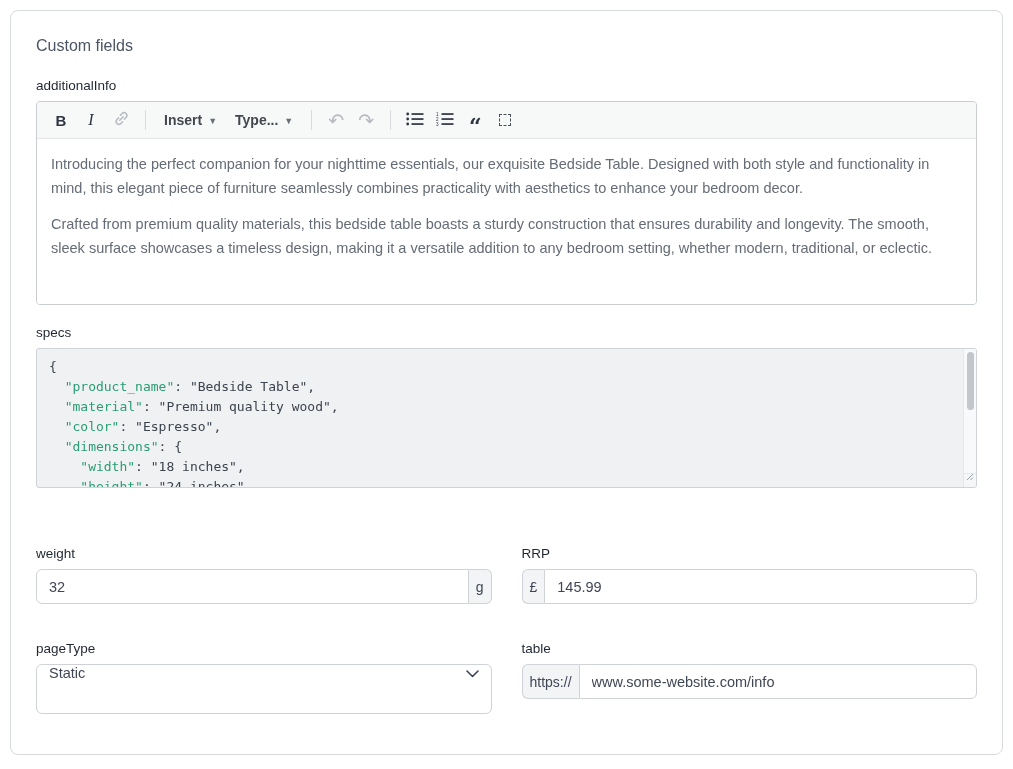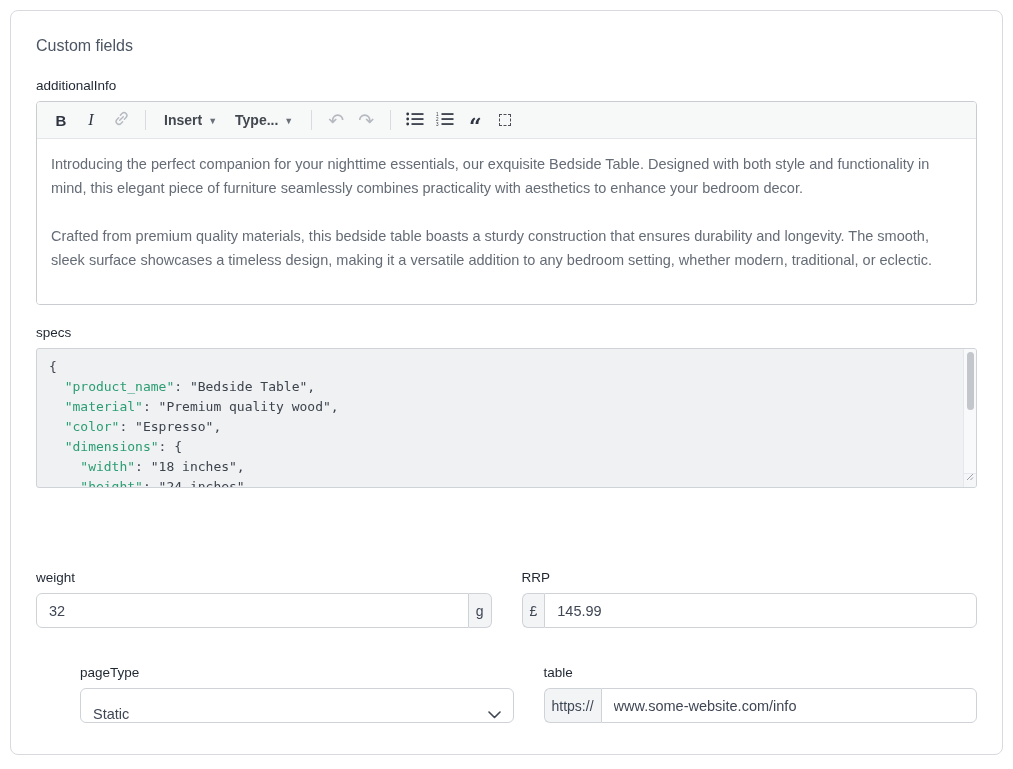--- a/index.html
+++ b/index.html
@@ -85,21 +85,21 @@
     border: 1.5px dashed #4a4f55;
   }
   .rte-content {
     padding: 13px 14px 16px 14px;
     min-height: 165px;
     font-size: 14.5px;
     line-height: 24px;
     color: #656c76;
     background: #fff;
   }
-  .rte-content p { margin-bottom: 24px; }
+  .rte-content p { margin-bottom: 12px; }
   .rte-content p:last-child { margin-bottom: 11px; }
 
   
   .specs-field { margin-top: 20px; }
   .code-editor {
     position: relative;
     height: 140px;
     background: #eff1f2;
     border: 1px solid #cfd3d8;
     border-radius: 3px;
@@ -140,22 +140,22 @@
     display: flex; align-items: flex-end; justify-content: flex-end;
     padding: 2px;
   }
 
   
   .grid-row {
     display: grid;
     grid-template-columns: 1fr 1fr;
     column-gap: 30px;
   }
-  .row-1 { margin-top: 82px; }
-  .row-2 { margin-top: 37px; margin-left: 44px; }
+  .row-1 { margin-top: 58px; }
+  .row-2 { margin-top: 37px; }
   .input-group { display: flex; width: 100%; align-items: flex-end; }
   .text-input {
     flex: 1 1 auto;
     min-width: 0;
     height: 35px;
     border: 1px solid #cfd3d8;
     border-radius: 6px;
     padding: 0 12px;
     font-size: 14.5px;
     color: #3f4654;
@@ -177,25 +177,25 @@
     border-left: none;
     border-radius: 0 6px 6px 0;
   }
   .input-group .text-input.has-suffix { border-radius: 6px 0 0 6px; }
   .addon.prefix {
     border-radius: 6px 0 0 6px;
     border-right: none;
   }
   .input-group .text-input.has-prefix { border-radius: 0 6px 6px 0; }
   .select {
-    height: 35px;
+    height: 50px;
     border: 1px solid #cfd3d8;
     border-radius: 6px;
     background: #fff;
-    display: flex; align-items: flex-end; justify-content: space-between;
+    display: flex; align-items: flex-start; justify-content: space-between;
     padding: 0 12px;
     font-size: 14.5px;
     color: #3f4654;
     cursor: pointer;
   }
   .chev { flex: 0 0 auto; }
 </style>
 </head>
 <body>
 

